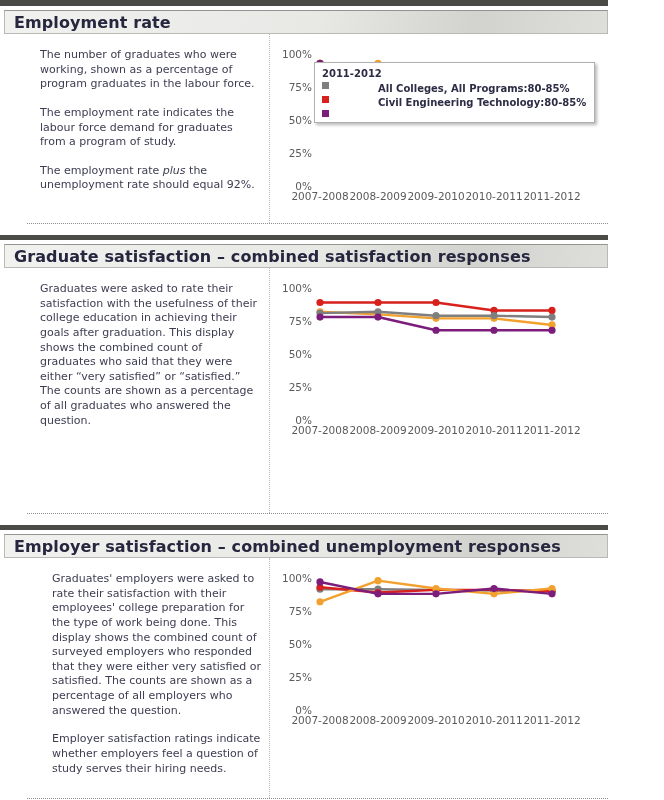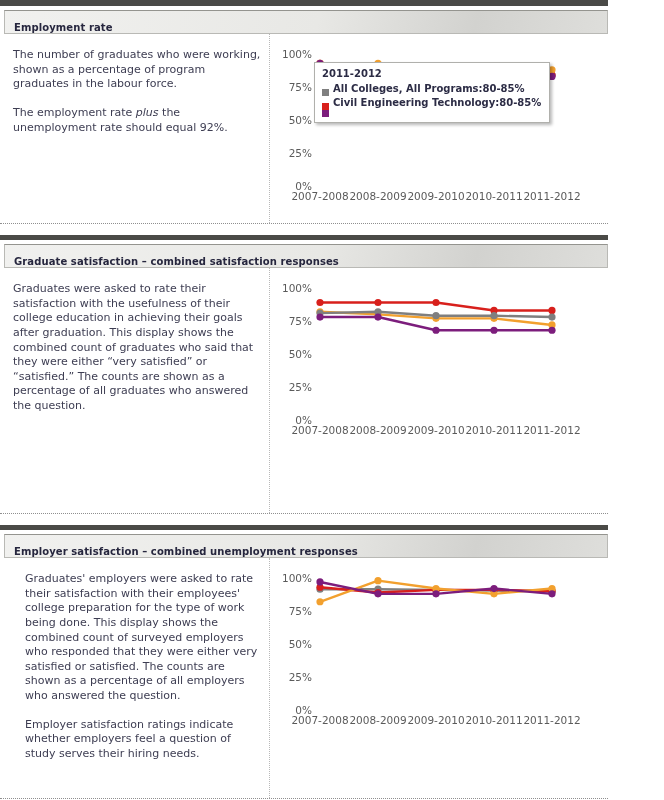--- a/index.html
+++ b/index.html
@@ -9,25 +9,25 @@
     -webkit-font-smoothing:antialiased;
   }
   .page{width:608px;}
   .strip{height:6px;background:#4a4a47;}
   section.sec{display:block;}
   section.sec + section.sec .strip{height:5px;margin-top:11px;}
   .sec-header{
     margin:4px 0 0 4px;height:22px;
     background:linear-gradient(105deg,#f1f1ef 0%,#e8e8e5 52%,#d2d2cf 78%,#dededb 100%);
     border:1px solid #b9b9b5;border-top-color:#94948f;
-    display:flex;align-items:flex-end;padding-left:9px;
-    font-size:10px;font-weight:bold;color:#26263e;letter-spacing:0.1px;
+    display:flex;align-items:center;padding-left:9px;
+    font-size:16px;font-weight:bold;color:#26263e;letter-spacing:0.1px;
   }
   .sec-body{
-    display:flex;border-bottom:1px dotted #8f8f8f;box-sizing:border-box;
+    display:flex;border-bottom:1px dotted #8f8f8f;box-sizing:border-box;margin-left:27px;
   }
   .sec-body.h1{height:190px;}
   .sec-body.h2{height:246px;justify-content:space-between;}
   .sec-body.h3{height:241px;padding-left:12px;}
   .text-col{
     width:262px;box-sizing:content-box;
     padding:14px 8px 8px 13px;
     border-right:1px dotted #b8b8b8;
     color:#3d3d52;font-size:11px;line-height:1.33;
   }
@@ -35,36 +35,37 @@
   .chart-col{position:relative;flex:1;padding:8px 0 0 4px;}
   svg text{font-family:"DejaVu Sans","Liberation Sans",sans-serif;}
   .tooltip{
     position:absolute;left:44px;top:28px;
     background:#ffffff;border:1px solid #b0b0ac;
     box-shadow:2px 2px 3px rgba(0,0,0,0.28);
     padding:4px 8px 5px 7px;width:max-content;
     font-size:10px;font-weight:bold;color:#2c2c45;line-height:14px;
   }
   .tooltip .tt-title{margin-bottom:1px;}
-  .tt-row{display:flex;align-items:flex-end;}
+  .tt-row{display:flex;align-items:flex-start;gap:45px;}
   .tt-sq{width:7px;height:7px;display:inline-block;margin-right:4px;flex:0 0 auto;}
 </style>
 </head>
 <body>
 
 <div class="page">
 
   <section class="sec">
     <div class="strip"></div>
     <div class="sec-header">
       <span>Employment rate</span>
     </div>
     <div class="sec-body h1">
       <div class="text-col">
           <p><span>The number of graduates who were working, shown as a percentage of program graduates in the labour force.</span></p>
+          <p><span>The employment rate indicates the labour force demand for graduates from a program of study.</span></p>
           <p><span>The employment rate </span><em>plus</em><span> the unemployment rate should equal 92%.</span></p>
         </div>
       <div class="chart-col">
         <div><svg width="334" height="170" viewBox="0 0 334 170">
               <text x="38" y="147.5" text-anchor="end" font-size="10.5" fill="#5a5a5a">0%</text>
               <text x="38" y="114.5" text-anchor="end" font-size="10.5" fill="#5a5a5a">25%</text>
               <text x="38" y="81.5" text-anchor="end" font-size="10.5" fill="#5a5a5a">50%</text>
               <text x="38" y="48.5" text-anchor="end" font-size="10.5" fill="#5a5a5a">75%</text>
               <text x="38" y="15.5" text-anchor="end" font-size="10.5" fill="#5a5a5a">100%</text>
               <text x="46" y="158" text-anchor="middle" font-size="10.5" fill="#5a5a5a">2007-2008</text>

